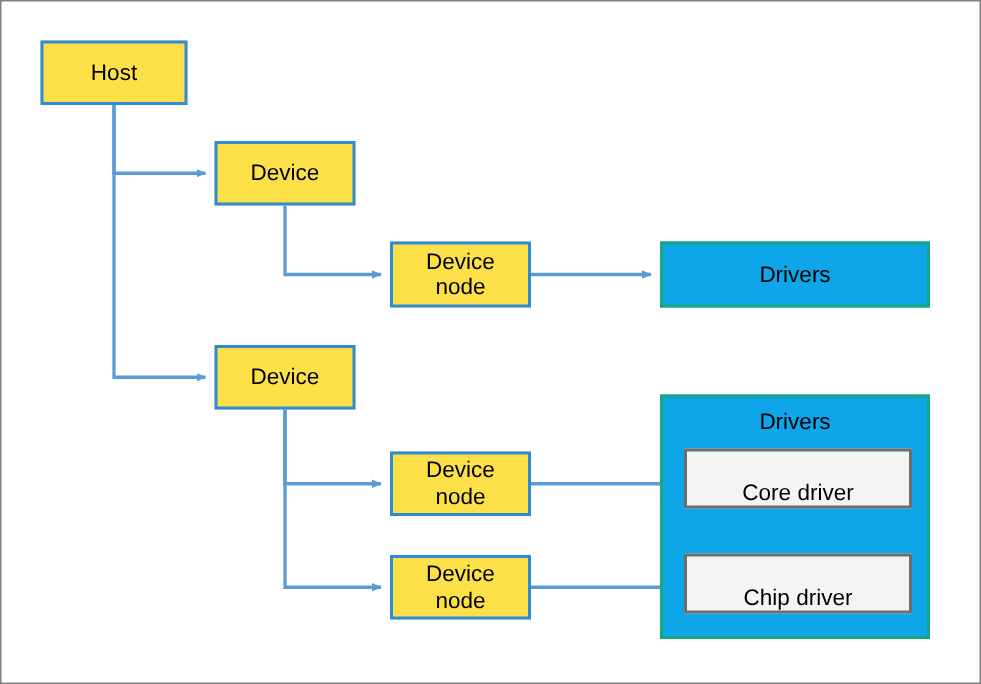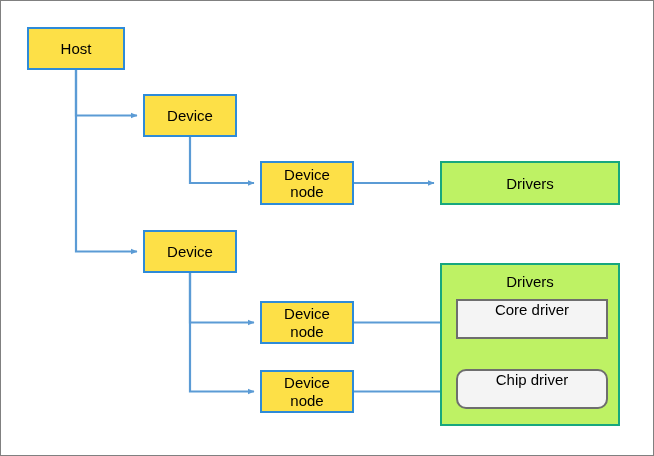--- a/index.html
+++ b/index.html
@@ -40,36 +40,36 @@
     font-size: 15px;
     white-space: pre-line;
   }
   .node-blue {
     background: #fde047;
     border: 2px solid #2e8bd8;
   }
   .group-green {
     position: absolute;
     box-sizing: border-box;
-    background: #bef264;
+    background: #0ea5e9;
     border: 2px solid #17a77e;
   }
   .group-title {
     position: absolute;
     left: 0;
     right: 0;
     text-align: center;
     color: #000000;
     font-size: 15px;
   }
   .node-gray {
     position: absolute;
     box-sizing: border-box;
     display: flex;
-    align-items: flex-start;
+    align-items: flex-end;
     justify-content: center;
     background: #f4f4f4;
     border: 2px solid #6e6e6e;
     color: #000000;
     font-size: 15px;
   }
 </style>
 </head>
 <body>
 
@@ -132,18 +132,18 @@
     <span style="font-size:15px; color:#000;">Drivers</span>
   </div>
 
   <div class="group-green" style="left:439px; top:262px; width:180px; height:163px;">
     <div class="group-title" style="top:8px;">Drivers</div>
 
     <div class="node-gray" style="left:14px; top:34px; width:152px; height:40px;">
       <span>Core driver</span>
     </div>
 
-    <div class="node-gray" style="left:14px; top:104px; width:152px; height:40px;border-radius:10px;">
+    <div class="node-gray" style="left:14px; top:104px; width:152px; height:40px;">
       <span>Chip driver</span>
     </div>
   </div>
 
 </div>
 
 </body></html>

